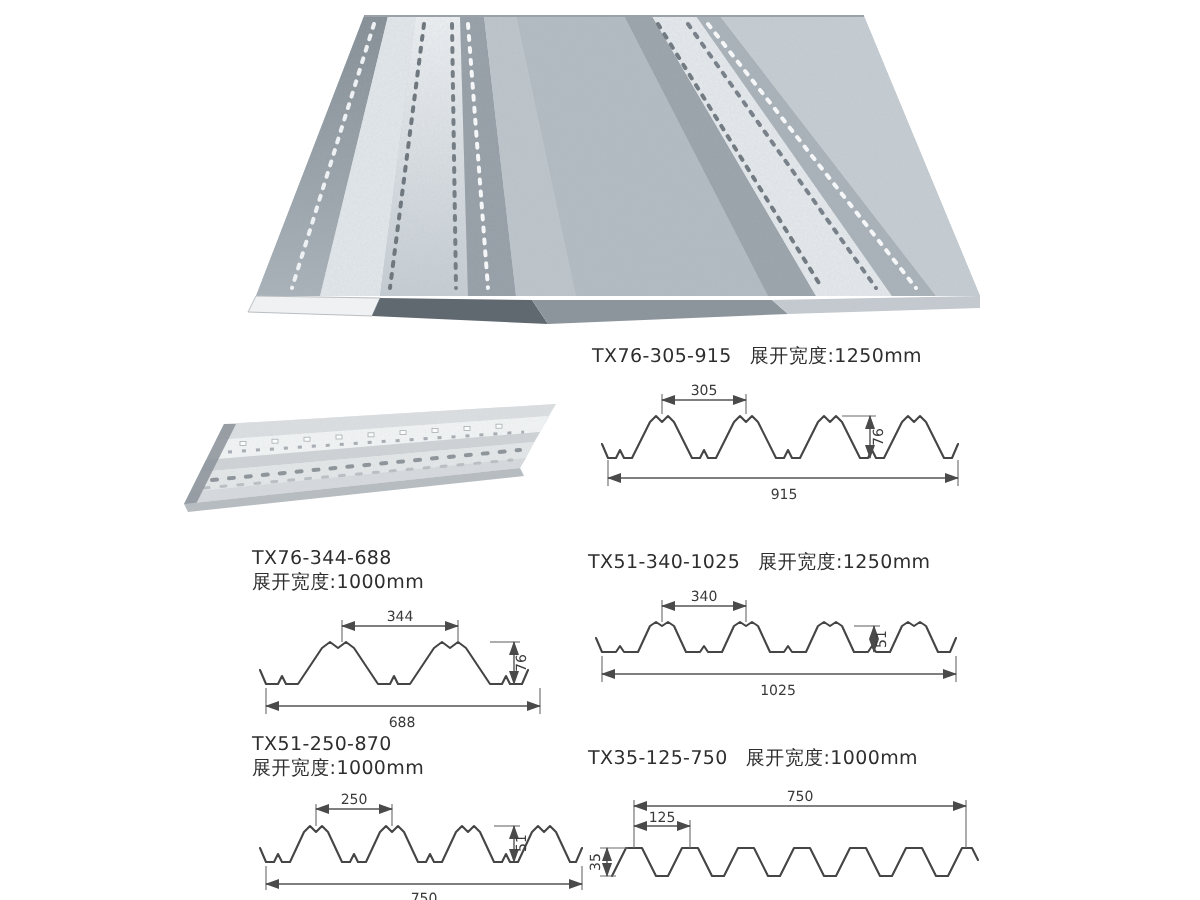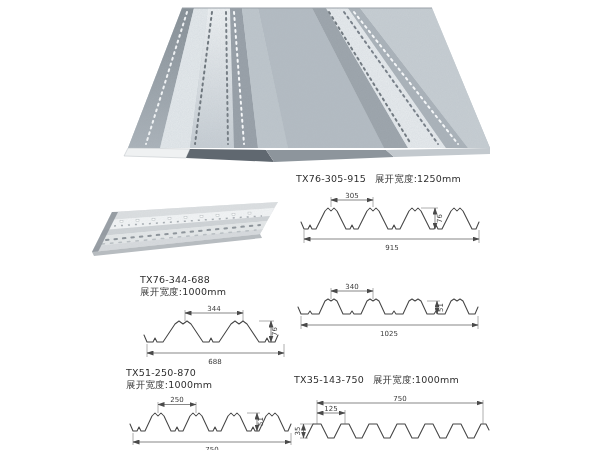--- a/index.html
+++ b/index.html
@@ -116,39 +116,42 @@
       <text class="dim" x="56" y="8.5" text-anchor="middle">305</text>
       <path class="xt" d="M125,19 H142" fill="none"></path>
       <line class="dl" x1="139" y1="19" x2="139" y2="40" marker-start="url(#arw)" marker-end="url(#arw)"></line>
       <text class="dim" x="145.5" y="29.5" text-anchor="middle" transform="rotate(-90 145.5 29.5)">76</text>
       <path class="xt" d="M8,41 V54 M183,41 V54" fill="none"></path>
       <line class="dl" x1="8" y1="50" x2="183" y2="50" marker-start="url(#arw)" marker-end="url(#arw)"></line>
       <text class="dim" x="96" y="60.5" text-anchor="middle">915</text>
     </svg>
   </div>
 
-  <div class="dg twoline pad8" style="left:132px;top:274px;width:170px">
+  <div class="dg twoline pad8" style="left:118px;top:274px;width:170px">
     <div class="dg-title">
       <span class="nm">TX76-344-688</span><span class="uw">展开宽度:1000mm</span>
     </div>
     <svg width="160" height="64" viewBox="0 0 160 64">
       <path class="pf" d="M4,33 l3,7 h6 l2,-4 l2,4 h6 l12,-18 l4,-3 l4,3 l4,-3 l4,3 l12,18 h6 l2,-4 l2,4 h6 l12,-18 l4,-3 l4,3 l4,-3 l4,3 l12,18 h6 l2,-4 l2,4 h6 l3,-7"></path>
       <path class="xt" d="M45,19 V8 M103,19 V8" fill="none"></path>
       <line class="dl" x1="45" y1="11" x2="103" y2="11" marker-start="url(#arw)" marker-end="url(#arw)"></line>
       <text class="dim" x="74" y="8.5" text-anchor="middle">344</text>
       <path class="xt" d="M119,19 H134" fill="none"></path>
       <line class="dl" x1="131" y1="19" x2="131" y2="40" marker-start="url(#arw)" marker-end="url(#arw)"></line>
       <text class="dim" x="137" y="29.5" text-anchor="middle" transform="rotate(-90 137 29.5)">76</text>
       <path class="xt" d="M7,42 V55 M144,42 V55" fill="none"></path>
       <line class="dl" x1="7" y1="51" x2="144" y2="51" marker-start="url(#arw)" marker-end="url(#arw)"></line>
       <text class="dim" x="75" y="61.5" text-anchor="middle">688</text>
     </svg>
   </div>
 
   <div class="dg pad6" style="left:288px;top:276px;width:202px">
+    <div class="dg-title">
+      <span class="nm">TX51-340-1025</span><span class="uw">展开宽度:1250mm</span>
+    </div>
     <svg width="196" height="58" viewBox="0 0 196 58">
       <path class="pf" d="M4,27 l3,7 h7 l2,-3 l2,3 h7 l6,-13 l3,-2 l3,2 l3,-2 l3,2 l6,13 h7 l2,-3 l2,3 h7 l6,-13 l3,-2 l3,2 l3,-2 l3,2 l6,13 h7 l2,-3 l2,3 h7 l6,-13 l3,-2 l3,2 l3,-2 l3,2 l6,13 h7 l2,-3 l2,3 h7 l6,-13 l3,-2 l3,2 l3,-2 l3,2 l6,13 h6 l3,-7"></path>
       <path class="xt" d="M37,19 V8 M79,19 V8" fill="none"></path>
       <line class="dl" x1="37" y1="11" x2="79" y2="11" marker-start="url(#arw)" marker-end="url(#arw)"></line>
       <text class="dim" x="58" y="8.5" text-anchor="middle">340</text>
       <path class="xt" d="M133,21 H146" fill="none"></path>
       <line class="dl" x1="143" y1="21" x2="143" y2="34" marker-start="url(#arw)" marker-end="url(#arw)"></line>
       <text class="dim" x="149" y="27.5" text-anchor="middle" transform="rotate(-90 149 27.5)">51</text>
       <path class="xt" d="M7,36 V49 M184,36 V49" fill="none"></path>
       <line class="dl" x1="7" y1="45" x2="184" y2="45" marker-start="url(#arw)" marker-end="url(#arw)"></line>
@@ -169,21 +172,21 @@
       <line class="dl" x1="131" y1="18" x2="131" y2="36" marker-start="url(#arw)" marker-end="url(#arw)"></line>
       <text class="dim" x="137" y="26.5" text-anchor="middle" transform="rotate(-90 137 26.5)">51</text>
       <path class="xt" d="M7,38 V50 M165,38 V50" fill="none"></path>
       <line class="dl" x1="7" y1="47" x2="165" y2="47" marker-start="url(#arw)" marker-end="url(#arw)"></line>
       <text class="dim" x="86" y="56.5" text-anchor="middle">750</text>
     </svg>
   </div>
 
   <div class="dg" style="left:290px;top:374px;width:200px;padding-left:4px">
     <div class="dg-title">
-      <span class="nm">TX35-143-750</span><span class="uw">展开宽度:1000mm</span>
+      <span class="nm">TX35-125-750</span><span class="uw">展开宽度:1000mm</span>
     </div>
     <svg width="196" height="52" viewBox="0 0 196 52" style="margin-top:6px">
       <path class="pf" d="M12,46 l7,-14 h8 l7,14 h6 l7,-14 h8 l7,14 h6 l7,-14 h8 l7,14 h6 l7,-14 h8 l7,14 h6 l7,-14 h8 l7,14 h6 l7,-14 h8 l7,14 h6 l7,-14 h5 l3,6"></path>
       <path class="xt" d="M23,32 V8 M189,32 V8 M51,32 V18" fill="none"></path>
       <line class="dl" x1="23" y1="11" x2="189" y2="11" marker-start="url(#arw)" marker-end="url(#arw)"></line>
       <text class="dim" x="106" y="8.5" text-anchor="middle">750</text>
       <line class="dl" x1="23" y1="21" x2="51" y2="21" marker-start="url(#arw)" marker-end="url(#arw)"></line>
       <text class="dim" x="37" y="19" text-anchor="middle">125</text>
       <path class="xt" d="M6,32 H20 M6,46 H14" fill="none"></path>
       <line class="dl" x1="9.5" y1="32" x2="9.5" y2="46" marker-start="url(#arw)" marker-end="url(#arw)"></line>

